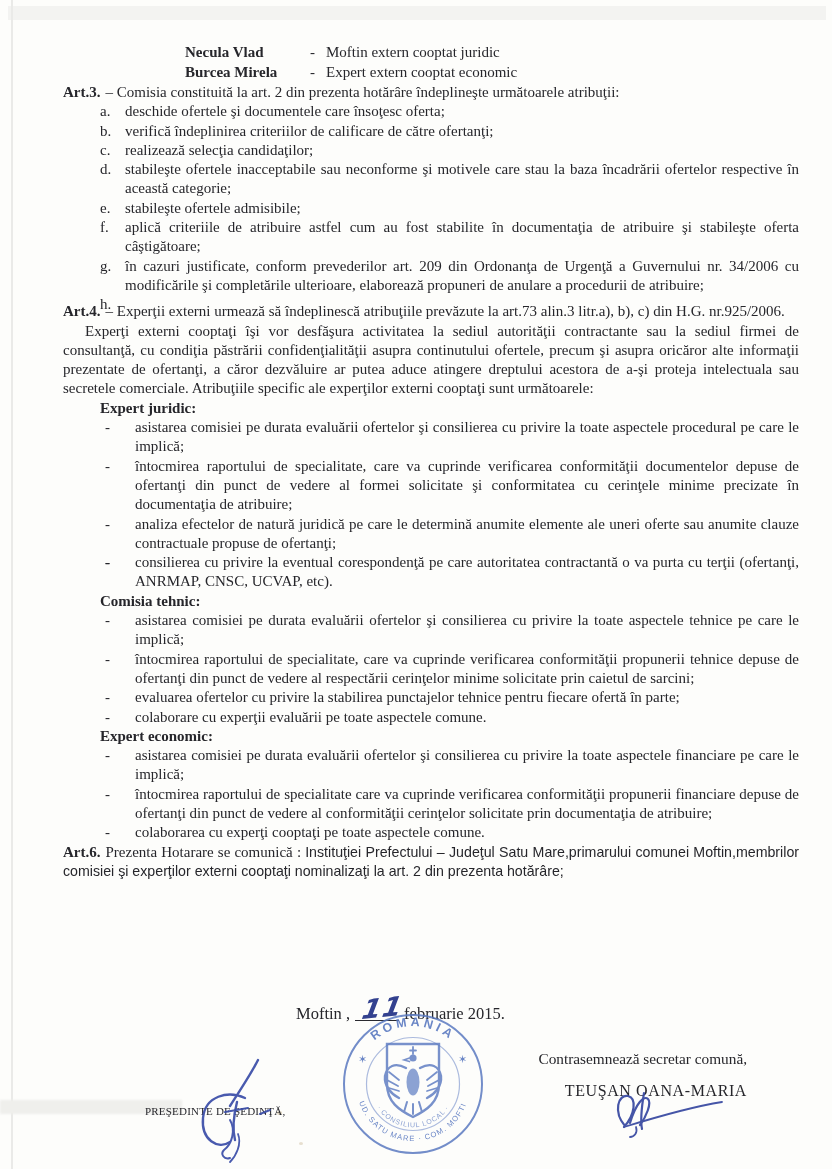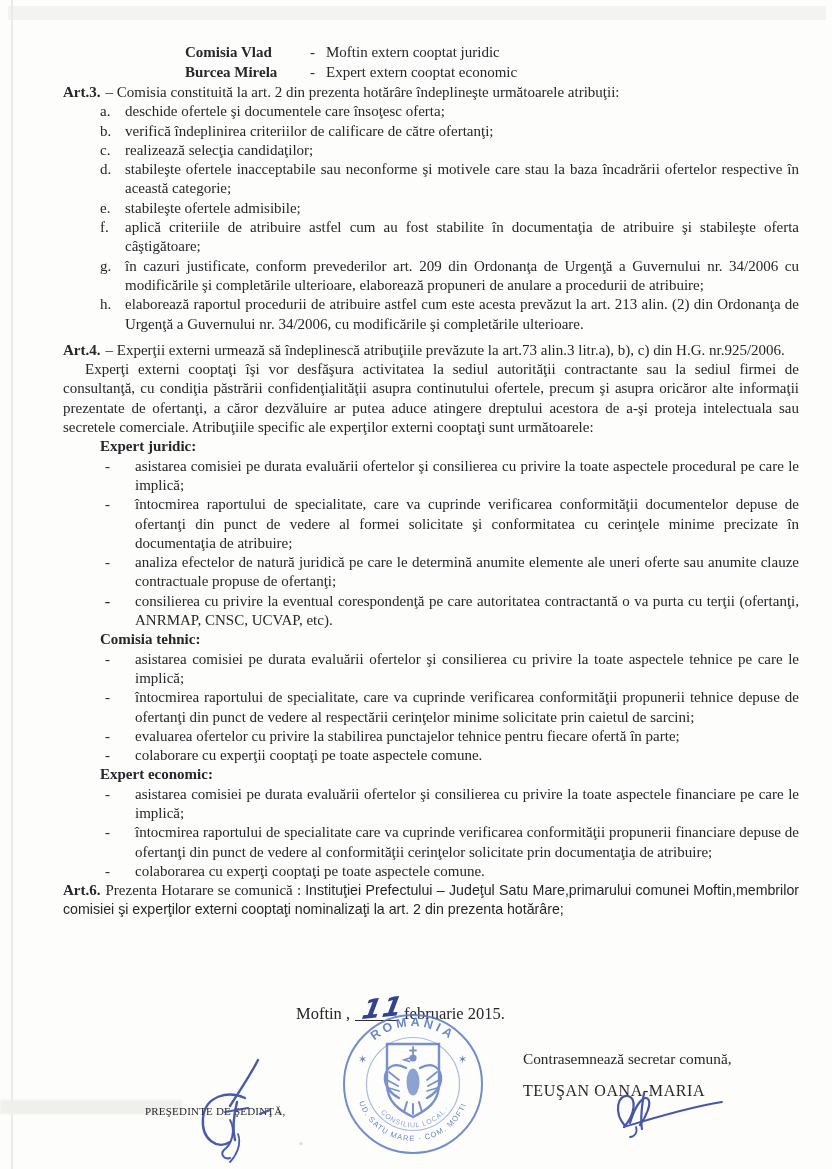--- a/index.html
+++ b/index.html
@@ -38,21 +38,21 @@
   .sans { font-family:"Liberation Sans", sans-serif; font-size:14.2px; }
 
   .dateline { position:absolute; left:296px; top:1004px; font-size:16.5px; white-space:nowrap; }
   .day-slot { display:inline-block; position:relative; width:44px; height:17px;
               border-bottom:1.6px solid #2a2a30; margin:0 5px; vertical-align:-2px; }
   .day-hand { position:absolute; left:8px; top:-10px; font-size:27px; line-height:27px;
               font-family:"DejaVu Sans", sans-serif; font-style:italic; font-weight:bold;
               color:#33418f; transform:skewX(-16deg) rotate(-6deg); letter-spacing:1px; }
 
   .sig-left { position:absolute; left:125px; top:1105px; font-size:11px; letter-spacing:.2px;margin-left:20px; }
-  .sig-right { position:absolute; left:523px; top:1050px; width:224px; text-align:left; }
+  .sig-right { position:absolute; left:523px; top:1050px; width:224px; text-align:right; }
   .sig-right .l1 { font-size:15.3px; }
   .sig-right .l2 { font-size:16px; letter-spacing:.6px; margin-top:14px; }
 
   .stamp-svg { position:absolute; left:341px; top:1010px; }
   .sig-svg-left { position:absolute; left:180px; top:1050px; }
   .sig-svg-right { position:absolute; left:600px; top:1085px; }
 </style>
 </head>
 <body>
 
@@ -61,63 +61,63 @@
   <div class="scan-top-band"></div>
   <div class="scan-left-line"></div>
   <div class="scan-bottom-smudge"></div>
   <div class="ink-dot1"></div>
   <div class="ink-dot2"></div>
 
   <div class="content">
 
     <div class="names">
       <div class="name-row">
-        <b>Comisia Vlad</b>
+        <b>Necula Vlad</b>
           <span class="sep">-</span>
           <span>Moftin extern cooptat juridic</span>
       </div>
       <div class="name-row">
         <b>Burcea Mirela</b>
           <span class="sep">-</span>
           <span>Expert extern cooptat economic</span>
       </div>
     </div>
 
     <p class="art"><b class="artlabel">Art.3.</b><span>– Comisia constituită la art. 2 din prezenta hotărâre îndeplineşte următoarele atribuţii:</span></p>
 
     <div>
       <div class="alpha-item"><span class="marker">a.</span><span>deschide ofertele şi documentele care însoţesc oferta;</span></div>
       <div class="alpha-item"><span class="marker">b.</span><span>verifică îndeplinirea criteriilor de calificare de către ofertanţi;</span></div>
       <div class="alpha-item"><span class="marker">c.</span><span>realizează selecţia candidaţilor;</span></div>
       <div class="alpha-item"><span class="marker">d.</span><span>stabileşte ofertele inacceptabile sau neconforme şi motivele care stau la baza încadrării ofertelor respective în această categorie;</span></div>
       <div class="alpha-item"><span class="marker">e.</span><span>stabileşte ofertele admisibile;</span></div>
       <div class="alpha-item"><span class="marker">f.</span><span>aplică criteriile de atribuire astfel cum au fost stabilite în documentaţia de atribuire şi stabileşte oferta câştigătoare;</span></div>
       <div class="alpha-item"><span class="marker">g.</span><span>în cazuri justificate, conform prevederilor art. 209 din Ordonanţa de Urgenţă a Guvernului nr. 34/2006 cu modificările şi completările ulterioare, elaborează propuneri de anulare a procedurii de atribuire;</span></div>
-      <div class="alpha-item"><span class="marker">h.</span><span>elaborează raportul procedurii de atribuire astfel cum este acesta prevăzut la art. 213 alin. (2) din Ordonanţa de Urgenţă a Guvernului nr. 34/2006, cu modificările şi completările ulterioare.</span></div>
+      <div class="alpha-item"><span class="marker">h.</span></div>
     </div>
 
     <p class="art art4"><b class="artlabel">Art.4.</b><span>– Experţii externi urmează să îndeplinescă atribuţiile prevăzute la art.73 alin.3 litr.a), b), c) din H.G. nr.925/2006.</span></p>
 
     <p class="indent-para">Experţi externi cooptaţi îşi vor desfăşura activitatea la sediul autorităţii contractante sau la sediul firmei de consultanţă, cu condiţia păstrării confidenţialităţii asupra continutului ofertele, precum şi asupra oricăror alte informaţii prezentate de ofertanţi, a căror  dezvăluire ar putea aduce atingere dreptului acestora de a-şi proteja intelectuala sau secretele comerciale. Atribuţiile specific ale experţilor externi cooptaţi sunt următoarele:</p>
 
     <p class="sub-head">Expert juridic:</p>
     <div>
       <div class="dash-item"><span class="marker">-</span><span>asistarea comisiei pe durata evaluării ofertelor şi consilierea cu privire la toate aspectele procedural pe care le implică;</span></div>
       <div class="dash-item"><span class="marker">-</span><span>întocmirea raportului de specialitate, care va cuprinde verificarea conformităţii documentelor depuse de ofertanţi din punct de vedere al formei solicitate şi conformitatea cu cerinţele minime precizate în documentaţia de atribuire;</span></div>
       <div class="dash-item"><span class="marker">-</span><span>analiza efectelor de natură juridică pe care le determină anumite elemente  ale uneri oferte sau anumite clauze contractuale propuse de ofertanţi;</span></div>
       <div class="dash-item"><span class="marker">-</span></div>
       <div class="dash-item"><span class="marker">-</span><span>consilierea cu privire la eventual corespondenţă pe care autoritatea contractantă o va purta cu terţii (ofertanţi, ANRMAP, CNSC, UCVAP, etc).</span></div>
     </div>
 
     <p class="sub-head">Comisia tehnic:</p>
     <div>
       <div class="dash-item"><span class="marker">-</span><span>asistarea comisiei pe durata evaluării ofertelor şi consilierea cu privire la toate aspectele tehnice pe care le implică;</span></div>
       <div class="dash-item"><span class="marker">-</span><span>întocmirea raportului de specialitate, care va cuprinde  verificarea conformităţii propunerii tehnice depuse de ofertanţi din punct de vedere al respectării cerinţelor minime solicitate prin caietul de sarcini;</span></div>
       <div class="dash-item"><span class="marker">-</span><span>evaluarea ofertelor cu privire la stabilirea punctajelor tehnice pentru fiecare ofertă în parte;</span></div>
-      <div class="dash-item"><span class="marker">-</span><span>colaborare cu experţii cooptaţi pe toate aspectele comune.</span></div>
+      <div class="dash-item"><span class="marker">-</span><span>colaborare cu experţii evaluării pe toate aspectele comune.</span></div>
     </div>
 
     <p class="sub-head">Expert economic:</p>
     <div>
       <div class="dash-item"><span class="marker">-</span><span>asistarea  comisiei pe durata evaluării ofertelor şi consilierea cu privire la toate aspectele financiare pe care le implică;</span></div>
       <div class="dash-item"><span class="marker">-</span><span>întocmirea raportului de specialitate care va cuprinde verificarea conformităţii propunerii  financiare depuse de ofertanţi din punct de vedere al conformităţii cerinţelor solicitate prin documentaţia de atribuire;</span></div>
       <div class="dash-item"><span class="marker">-</span><span>colaborarea cu experţi cooptaţi pe toate aspectele comune.</span></div>
     </div>
 
 

